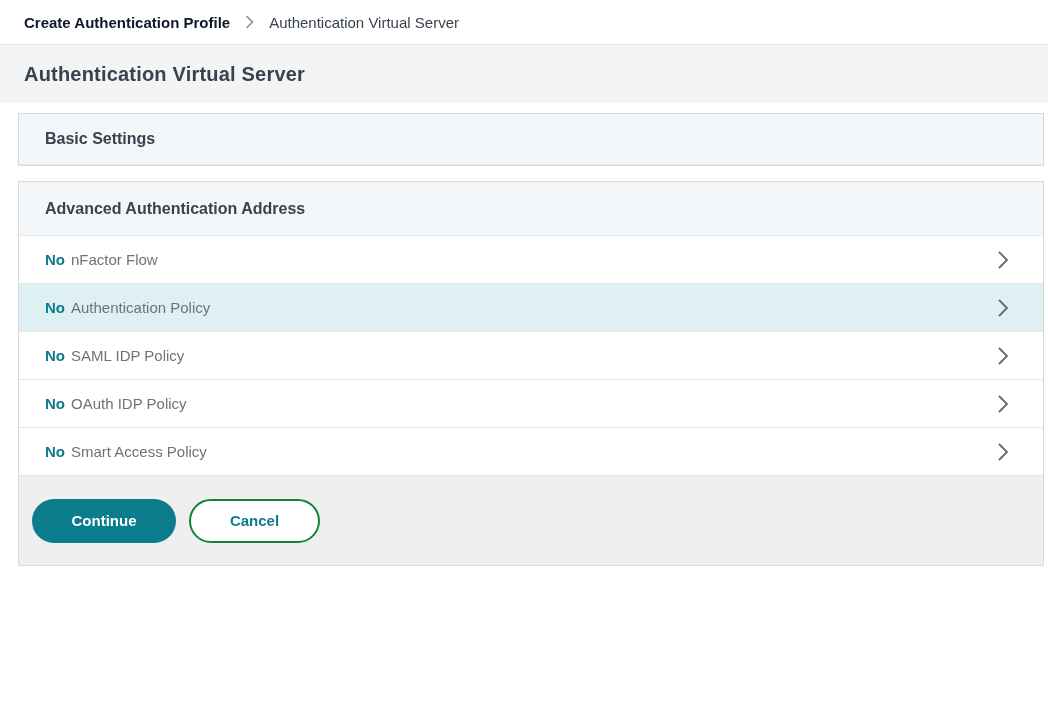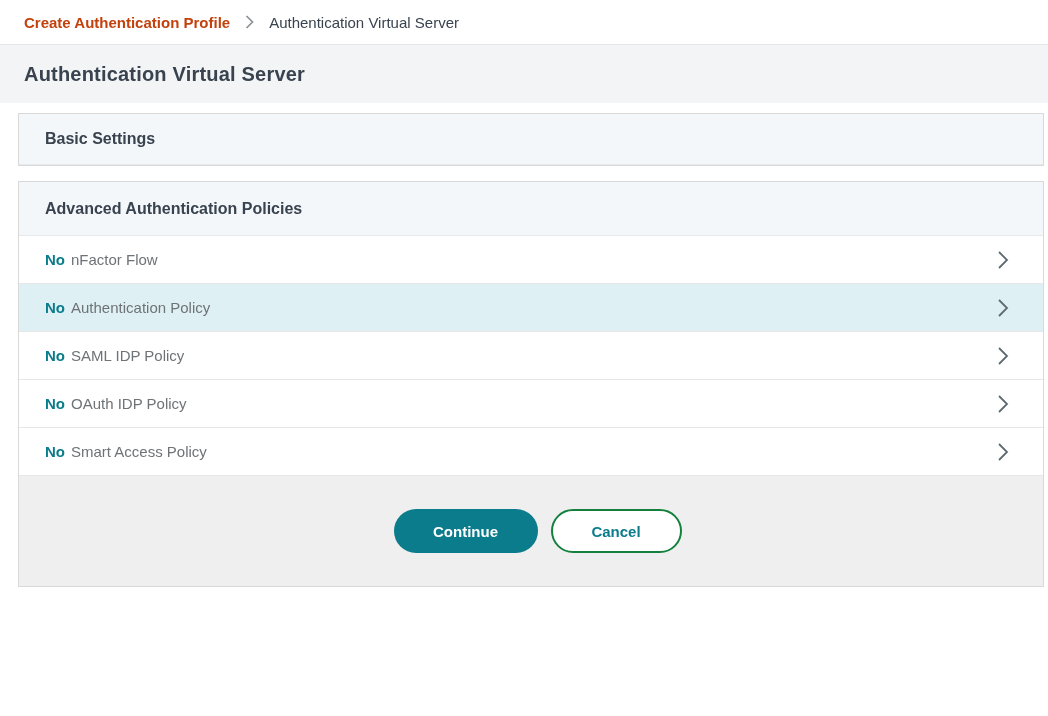--- a/index.html
+++ b/index.html
@@ -14,21 +14,21 @@
   
   .breadcrumb-bar {
     height: 45px;
     background: #ffffff;
     border-bottom: 1px solid #e4e6e8;
     display: flex;
     align-items: center;
     padding-left: 24px;
   }
   .crumb-link {
-    color: #c2410c;
+    color: #0f172a;
     font-size: 15px;
     font-weight: 700;
     text-decoration: none;
     cursor: pointer;
   }
   .crumb-sep {
     display: inline-flex;
     margin: 0 14px;
     color: #8c9196;
   }
@@ -131,26 +131,25 @@
     font-size: 15px;
     color: #6e7378;
   }
   .policy-chevron {
     margin-left: auto;
     display: inline-flex;
   }
 
   
   .card-footer {
-    height: 110px;
+    height: 89px;
     background: #efefef;
     display: flex;
     align-items: center;
     padding-left: 13px;
-    justify-content: center;
   }
   .btn {
     height: 44px;
     border-radius: 22px;
     font-family: "Liberation Sans", sans-serif;
     font-size: 15px;
     font-weight: 700;
     cursor: pointer;
     display: inline-flex;
     align-items: center;
@@ -188,21 +187,21 @@
 </div>
 
 <div class="card basic">
   <div class="card-header">
     <span class="card-header-title">Basic Settings</span>
   </div>
 </div>
 
 <div class="card advanced">
   <div class="card-header">
-    <span class="card-header-title">Advanced Authentication Policies</span>
+    <span class="card-header-title">Advanced Authentication Address</span>
   </div>
 
   <div class="policy-row">
     <span class="policy-count">No</span>
     <span class="policy-label">nFactor Flow</span>
     <span class="policy-chevron">
       <svg width="14" height="22" viewBox="0 0 14 22">
           <path d="M3 3 L11 11 L3 19" fill="none" stroke="#5f6a70" stroke-width="1.8"></path>
         </svg>
     </span>

